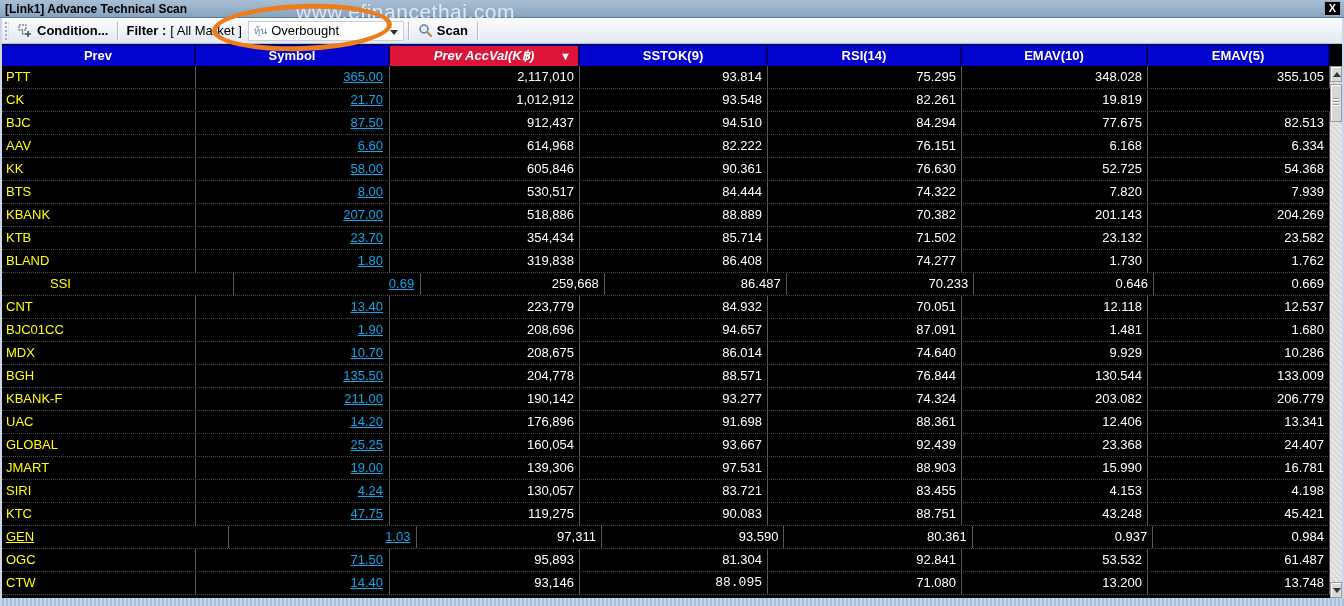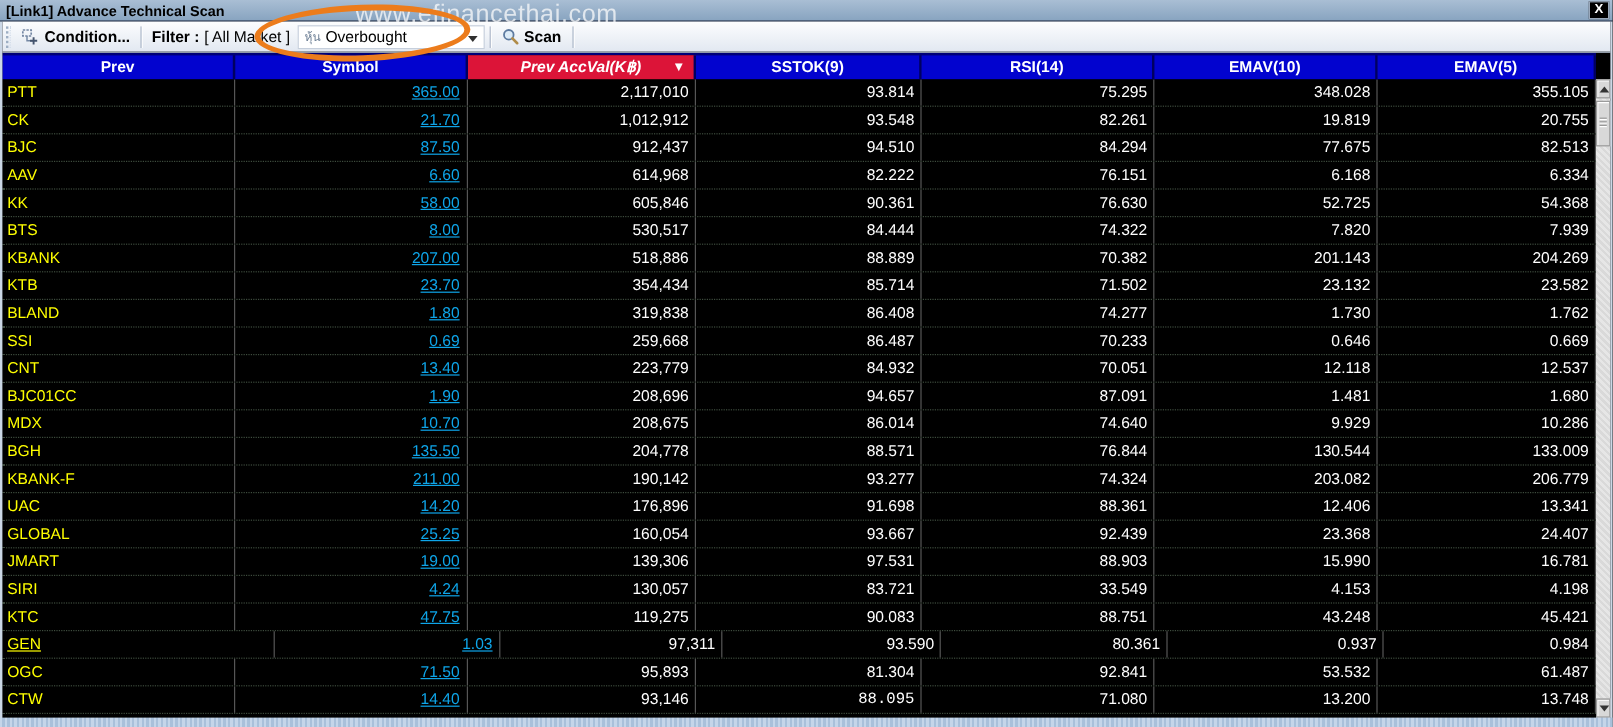--- a/index.html
+++ b/index.html
@@ -136,21 +136,20 @@
         <div class="td num" style="width: 186px;">348.028</div>
         <div class="td num" style="width: 182px;">355.105</div>
       </div>
       <div class="tr">
         <div class="td sym" style="width: 194px;">CK</div>
         <div class="td prev" style="width: 194px;">21.70</div>
         <div class="td num" style="width: 190px;">1,012,912</div>
         <div class="td num" style="width: 188px;">93.548</div>
         <div class="td num" style="width: 194px;">82.261</div>
         <div class="td num" style="width: 186px;">19.819</div>
-        <div class="td num" style="width: 182px;">20.755</div>
       </div>
       <div class="tr">
         <div class="td sym" style="width: 194px;">BJC</div>
         <div class="td prev" style="width: 194px;">87.50</div>
         <div class="td num" style="width: 190px;">912,437</div>
         <div class="td num" style="width: 188px;">94.510</div>
         <div class="td num" style="width: 194px;">84.294</div>
         <div class="td num" style="width: 186px;">77.675</div>
         <div class="td num" style="width: 182px;">82.513</div>
       </div>
@@ -202,21 +201,21 @@
       <div class="tr">
         <div class="td sym" style="width: 194px;">BLAND</div>
         <div class="td prev" style="width: 194px;">1.80</div>
         <div class="td num" style="width: 190px;">319,838</div>
         <div class="td num" style="width: 188px;">86.408</div>
         <div class="td num" style="width: 194px;">74.277</div>
         <div class="td num" style="width: 186px;">1.730</div>
         <div class="td num" style="width: 182px;">1.762</div>
       </div>
       <div class="tr">
-        <div class="td sym" style="width: 194px;">SSI</div>
+        <div class="td sym" style="width: 194px; margin-left: 44px;">SSI</div>
         <div class="td prev" style="width: 194px;">0.69</div>
         <div class="td num" style="width: 190px;">259,668</div>
         <div class="td num" style="width: 188px;">86.487</div>
         <div class="td num" style="width: 194px;">70.233</div>
         <div class="td num" style="width: 186px;">0.646</div>
         <div class="td num" style="width: 182px;">0.669</div>
       </div>
       <div class="tr">
         <div class="td sym" style="width: 194px;">CNT</div>
         <div class="td prev" style="width: 194px;">13.40</div>
@@ -287,21 +286,21 @@
         <div class="td num" style="width: 188px;">97.531</div>
         <div class="td num" style="width: 194px;">88.903</div>
         <div class="td num" style="width: 186px;">15.990</div>
         <div class="td num" style="width: 182px;">16.781</div>
       </div>
       <div class="tr">
         <div class="td sym" style="width: 194px;">SIRI</div>
         <div class="td prev" style="width: 194px;">4.24</div>
         <div class="td num" style="width: 190px;">130,057</div>
         <div class="td num" style="width: 188px;">83.721</div>
-        <div class="td num" style="width: 194px;">33.549</div>
+        <div class="td num" style="width: 194px;">83.455</div>
         <div class="td num" style="width: 186px;">4.153</div>
         <div class="td num" style="width: 182px;">4.198</div>
       </div>
       <div class="tr">
         <div class="td sym" style="width: 194px;">KTC</div>
         <div class="td prev" style="width: 194px;">47.75</div>
         <div class="td num" style="width: 190px;">119,275</div>
         <div class="td num" style="width: 188px;">90.083</div>
         <div class="td num" style="width: 194px;">88.751</div>
         <div class="td num" style="width: 186px;">43.248</div>

